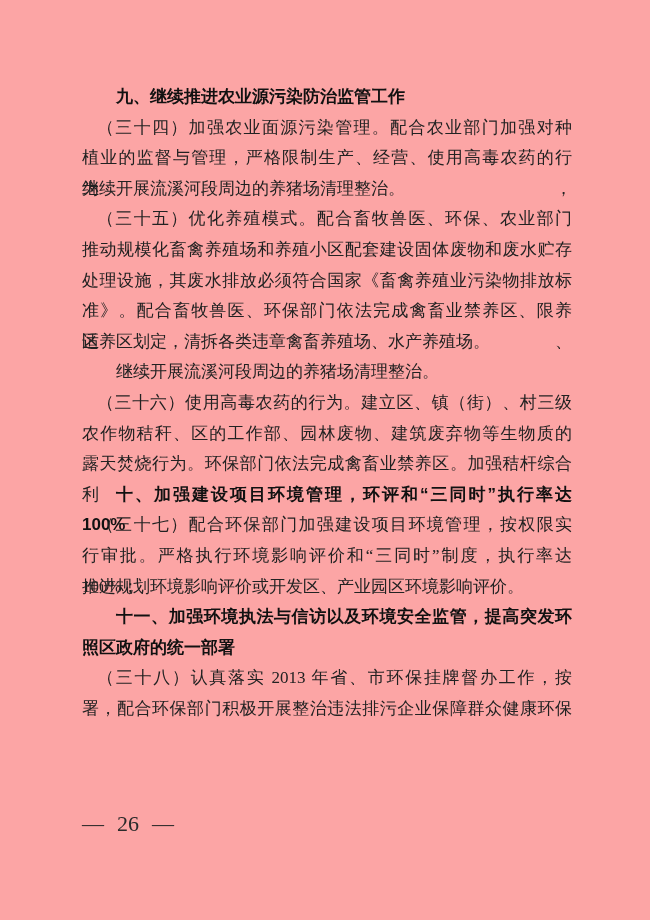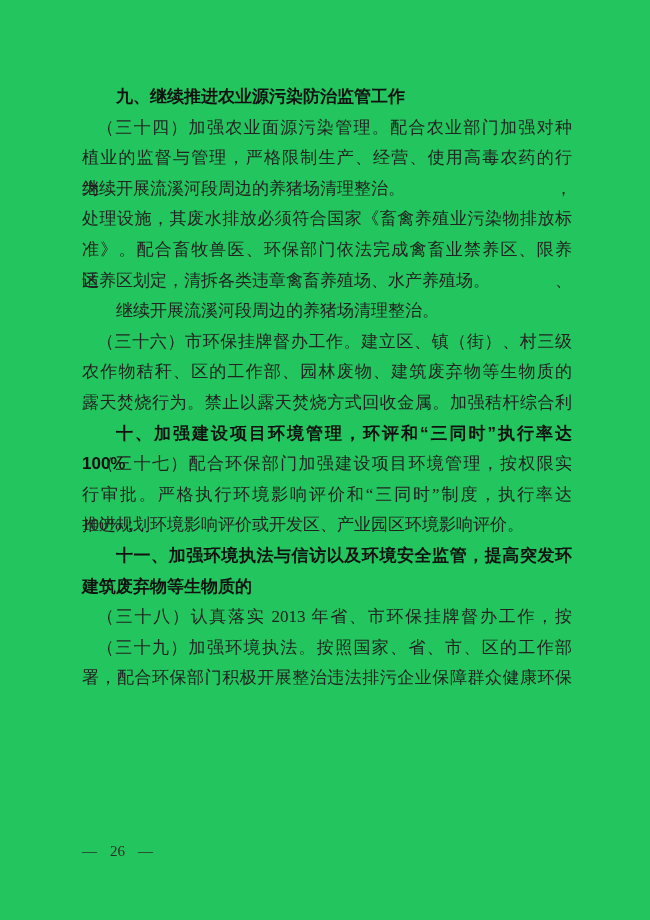--- a/index.html
+++ b/index.html
@@ -4,21 +4,21 @@
 <style>
   html, body {
     margin: 0;
     padding: 0;
     background: #e8e8e8;
   }
   .page {
     position: relative;
     width: 650px;
     height: 920px;
-    background: #22c55e;
+    background: #fca5a5;
     overflow: hidden;
     font-family: "Liberation Serif", "DejaVu Serif", serif;
   }
   .doc {
     position: absolute;
     left: 82px;
     top: 82px;
     width: 490px;
   }
   .line {
@@ -37,52 +37,53 @@
   .line.indent-two-char { text-indent: 34px; }
   .line.indent-paren    { text-indent: 15px; }
   .line.fill {
     white-space: normal;
     text-align: justify;
     text-align-last: justify;
   }
   .pagenum {
     position: absolute;
     left: 82px;
-    top: 837px;
+    top: 810px;
     height: 28px;
     line-height: 28px;
-    font-size: 15px;
+    font-size: 22px;
     color: #2a2a2a;
     font-family: "Liberation Serif", "DejaVu Serif", serif;
   }
   .pagenum .dash { display: inline-block; }
   .pagenum .num  { display: inline-block; margin: 0 13px; }
 </style>
 </head>
 <body>
 
 <div class="page">
   <main class="doc" id="doc-body">
       <div class="line heading indent-two-char ">九、继续推进农业源污染防治监管工作</div>
       <div class="line indent-paren fill">（三十四）加强农业面源污染管理。配合农业部门加强对种</div>
       <div class="line fill">植业的监督与管理，严格限制生产、经营、使用高毒农药的行为，</div>
       <div class="line ">继续开展流溪河段周边的养猪场清理整治。</div>
+      <div class="line indent-paren fill">（三十五）优化养殖模式。配合畜牧兽医、环保、农业部门</div>
+      <div class="line fill">推动规模化畜禽养殖场和养殖小区配套建设固体废物和废水贮存</div>
       <div class="line fill">处理设施，其废水排放必须符合国家《畜禽养殖业污染物排放标</div>
       <div class="line fill">准》。配合畜牧兽医、环保部门依法完成禽畜业禁养区、限养区、</div>
       <div class="line ">适养区划定，清拆各类违章禽畜养殖场、水产养殖场。</div>
       <div class="line indent-two-char ">继续开展流溪河段周边的养猪场清理整治。</div>
-      <div class="line indent-paren fill">（三十六）市环保挂牌督办工作。建立区、镇（街）、村三级</div>
+      <div class="line indent-paren fill">（三十六）使用高毒农药的行为。建立区、镇（街）、村三级</div>
       <div class="line fill">农作物秸秆、区的工作部、园林废物、建筑废弃物等生物质的</div>
-      <div class="line fill">露天焚烧行为。禁止以露天焚烧方式回收金属。加强秸杆综合利</div>
+      <div class="line fill">露天焚烧行为。环保部门依法完成禽畜业禁养区。加强秸杆综合利</div>
       <div class="line heading indent-two-char fill">十、加强建设项目环境管理，环评和“三同时”执行率达 100%</div>
       <div class="line indent-paren fill">（三十七）配合环保部门加强建设项目环境管理，按权限实</div>
       <div class="line fill">行审批。严格执行环境影响评价和“三同时”制度，执行率达 100%；</div>
       <div class="line ">推进规划环境影响评价或开发区、产业园区环境影响评价。</div>
       <div class="line heading indent-two-char fill">十一、加强环境执法与信访以及环境安全监管，提高突发环</div>
-      <div class="line heading ">建筑废弃物等生物质的</div>
+      <div class="line heading ">照区政府的统一部署</div>
       <div class="line indent-paren fill">（三十八）认真落实 2013 年省、市环保挂牌督办工作，按</div>
-      <div class="line indent-paren fill">（三十九）加强环境执法。按照国家、省、市、区的工作部</div>
       <div class="line fill">署，配合环保部门积极开展整治违法排污企业保障群众健康环保</div>
     </main>
   <footer class="pagenum">
     <span class="dash">—</span><span class="num">26</span><span class="dash">—</span>
   </footer>
 </div>
 
 </body></html>

